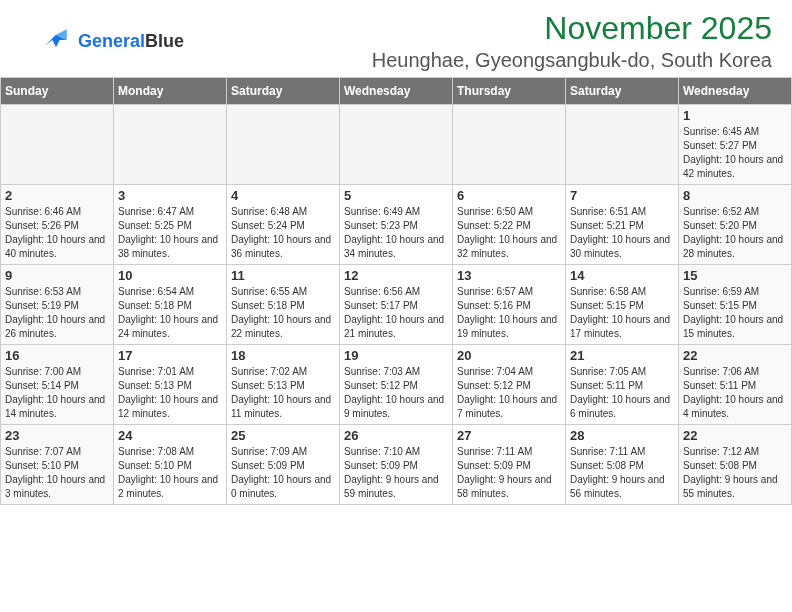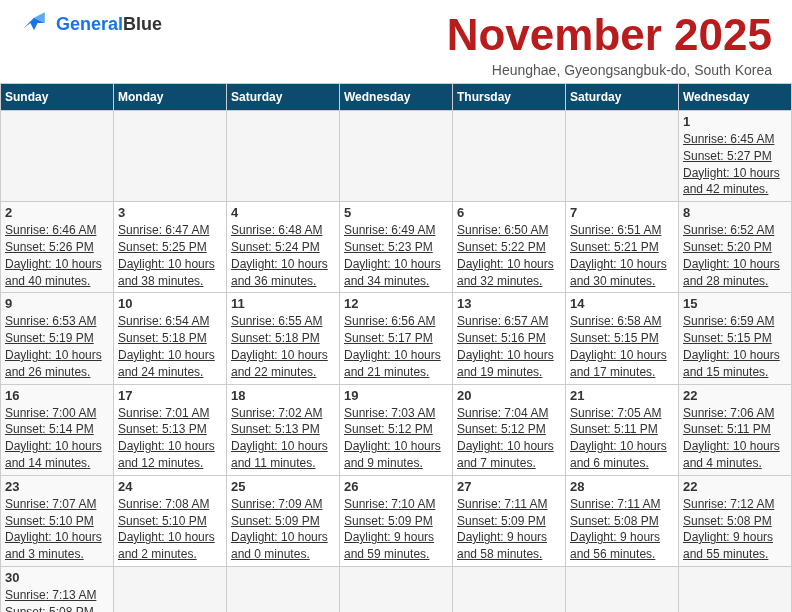--- a/index.html
+++ b/index.html
@@ -1,32 +1,32 @@
 <!DOCTYPE html>
 <html><head>
   <meta charset="utf-8">
   <style>
     * { box-sizing: border-box; margin: 0; padding: 0; }
     body { font-family: Arial, sans-serif; background: #fff; width: 792px; min-height: 612px; }
     
-    .header { padding: 10px 20px 5px 16px; display: flex; align-items: flex-start; justify-content: space-between; }
+    .header { padding: 10px 20px 5px 38px; display: flex; align-items: center; justify-content: space-between; }
     
     .logo { display: flex; align-items: center; gap: 4px; }
     .logo-text { font-size: 18px; font-weight: normal; color: #333; }
     .logo-text span { color: #1a73e8; font-weight: bold; }
     .logo-bird { width: 36px; height: 28px; }
     
     .title-block { text-align: right; }
-    .month-title { font-size: 44px; font-weight: bold; color: #b91c1c; }
-    .location { font-size: 14px; color: #555; margin-top: 2px; }
+    .month-title { font-size: 32px; font-weight: normal; color: #15803d; }
+    .location { font-size: 20px; color: #555; margin-top: 2px; }
     
     .calendar { width: 100%; border-collapse: collapse; margin: 0; }
     
     .calendar th {
-      background: #0c4a6e;
+      background: #737373;
       color: #fff;
       font-size: 12px;
       font-weight: bold;
       padding: 6px 4px;
       text-align: left;
       border: 1px solid #ccc;
     }
     
     .calendar td {
       border: 1px solid #ccc;
@@ -41,24 +41,23 @@
     .calendar td.weekend { background: #f9f9f9; }
     
     .day-num {
       font-size: 13px;
       font-weight: bold;
       color: #333;
       margin-bottom: 2px;
     }
     
     .day-info {
-      font-size: 12px;
+      font-size: 10px;
       color: #333;
       line-height: 1.4;
-      text-decoration: underline;
     }
     
     .last-row td { min-height: 70px; }
   </style>
 </head>
 <body>
 
 <div class="header">
   <div class="logo">
     <svg class="logo-bird" viewBox="0 0 40 30">
@@ -219,26 +218,14 @@
       <td>
         <div class="day-num">28</div>
         <div class="day-info">Sunrise: 7:11 AM<br>Sunset: 5:08 PM<br>Daylight: 9 hours and 56 minutes.</div>
       </td>
       <td class="weekend">
         <div class="day-num">22</div>
         <div class="day-info">Sunrise: 7:12 AM<br>Sunset: 5:08 PM<br>Daylight: 9 hours and 55 minutes.</div>
       </td>
     </tr>
 
-    <tr class="last-row">
-      <td class="weekend">
-        <div class="day-num">30</div>
-        <div class="day-info">Sunrise: 7:13 AM<br>Sunset: 5:08 PM<br>Daylight: 9 hours and 54 minutes.</div>
-      </td>
-      <td class="empty"></td>
-      <td class="empty"></td>
-      <td class="empty"></td>
-      <td class="empty"></td>
-      <td class="empty"></td>
-      <td class="empty"></td>
-    </tr>
   </tbody>
 </table>
 
 </body></html>

